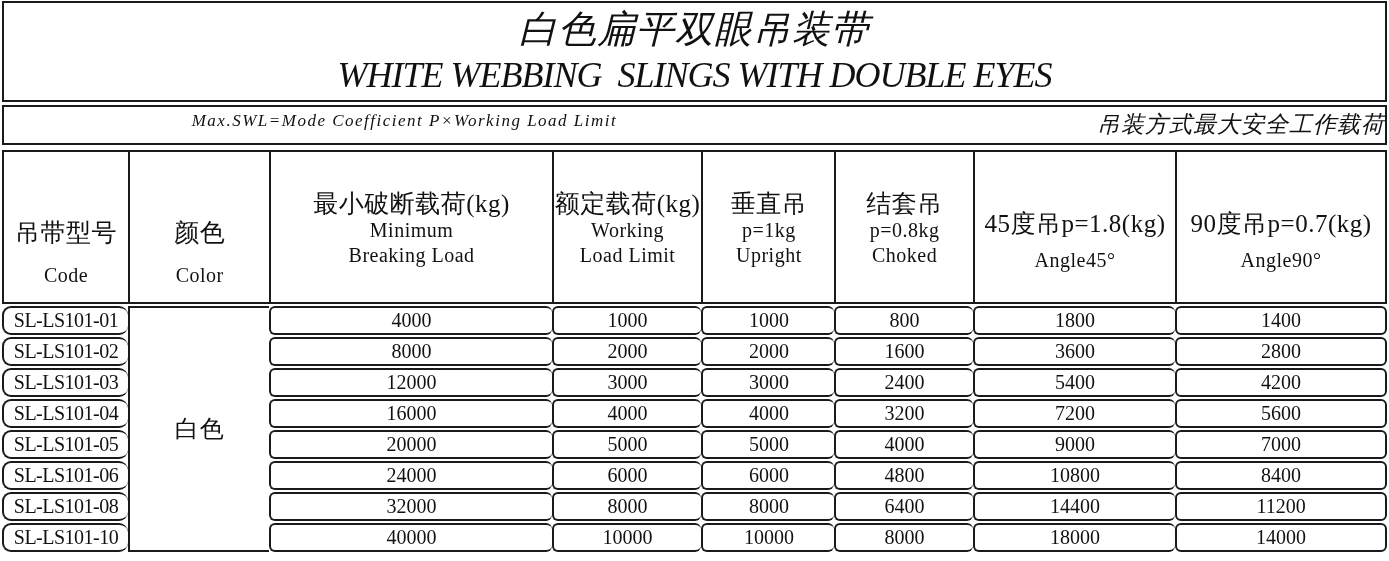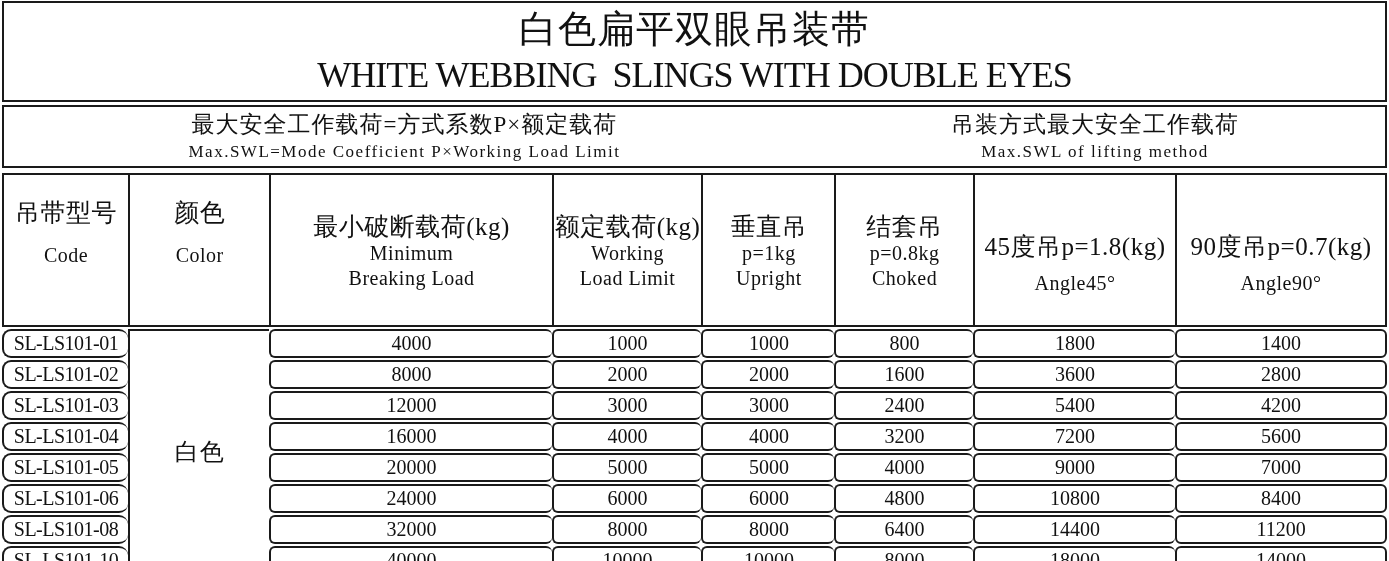--- a/index.html
+++ b/index.html
@@ -11,20 +11,21 @@
   }
   .sheet {
     width: 1385px;
     margin: 1px 0 0 2px;
   }
   .box {
     border: 2px solid #1a1a1a;
     background: #ffffff;
     margin-bottom: 3px;
     box-sizing: border-box;
+    font-style: italic;
   }
   
   .title-box { text-align: center; padding: 2px 0 3px 0; }
   .zh-title {
     font-size: 38px;
     line-height: 48px;
     letter-spacing: 1px;
   }
   .en-title {
     font-size: 36px;
@@ -33,21 +34,21 @@
     white-space: pre;
   }
   
   .note-box {
     display: flex;
     align-items: stretch;
     padding: 2px 0 3px 0;
   }
   .note { text-align: center; }
   .note-left  { width: 58%; }
-  .note-right { width: 42%; }
+  .note-right { width: 42%; text-align: right; }
   .note-zh { font-size: 23px; line-height: 31px; letter-spacing: 1px; }
   .note-en { font-size: 17px; line-height: 23px; letter-spacing: 1.5px; }
   
   table.spec {
     width: 100%;
     table-layout: fixed;
     border-collapse: separate;
     border-spacing: 0 2px;
   }
   table.spec th, table.spec td {
@@ -61,21 +62,21 @@
   table.spec tr > *:last-child { border-right: 2px solid #1a1a1a; }
   
   tr.header-row th { height: 126px; font-weight: normal; vertical-align: middle; }
   .hcell {
     display: flex;
     flex-direction: column;
     align-items: center;
     height: 122px;
     box-sizing: border-box;
   }
-  .h-center { justify-content: flex-start; gap: 16px; padding-top: 10px; }
+  .h-center { justify-content: flex-end; gap: 16px; padding-top: 10px; }
   .h-split  { justify-content: flex-start; padding: 10px 0 8px 0; margin-top: 28px; }
   .h-low    { justify-content: center; gap: 10px; padding-top: 28px; }
   .hz { font-size: 25px; line-height: 28px; letter-spacing: 0.5px; white-space: nowrap; }
   .he { font-size: 20px; line-height: 25px; white-space: pre-line; text-align: center; letter-spacing: 0.5px; }
   
   tr.data-row td { height: 29px; text-align: center; vertical-align: middle; }
   td.code-cell {
     text-align: left;
     padding-left: 5px;
     font-size: 20px;
@@ -91,26 +92,24 @@
 
 <div class="sheet">
 
   <div class="box title-box">
     <div class="zh-title">白色扁平双眼吊装带</div>
     <div class="en-title">WHITE WEBBING  SLINGS WITH DOUBLE EYES</div>
   </div>
 
   <div class="box note-box">
     <div class="note note-left">
-      <div class="note-zh">最大安全工作载荷=方式系数P×额定载荷</div>
       <div class="note-en">Max.SWL=Mode Coefficient P×Working Load Limit</div>
     </div>
     <div class="note note-right">
       <div class="note-zh">吊装方式最大安全工作载荷</div>
-      <div class="note-en">Max.SWL of lifting method</div>
     </div>
   </div>
 
   <table class="spec">
     <colgroup>
       <col style="width:9.1%">
       <col style="width:10.2%">
       <col style="width:20.4%">
       <col style="width:10.8%">
       <col style="width:9.6%">

